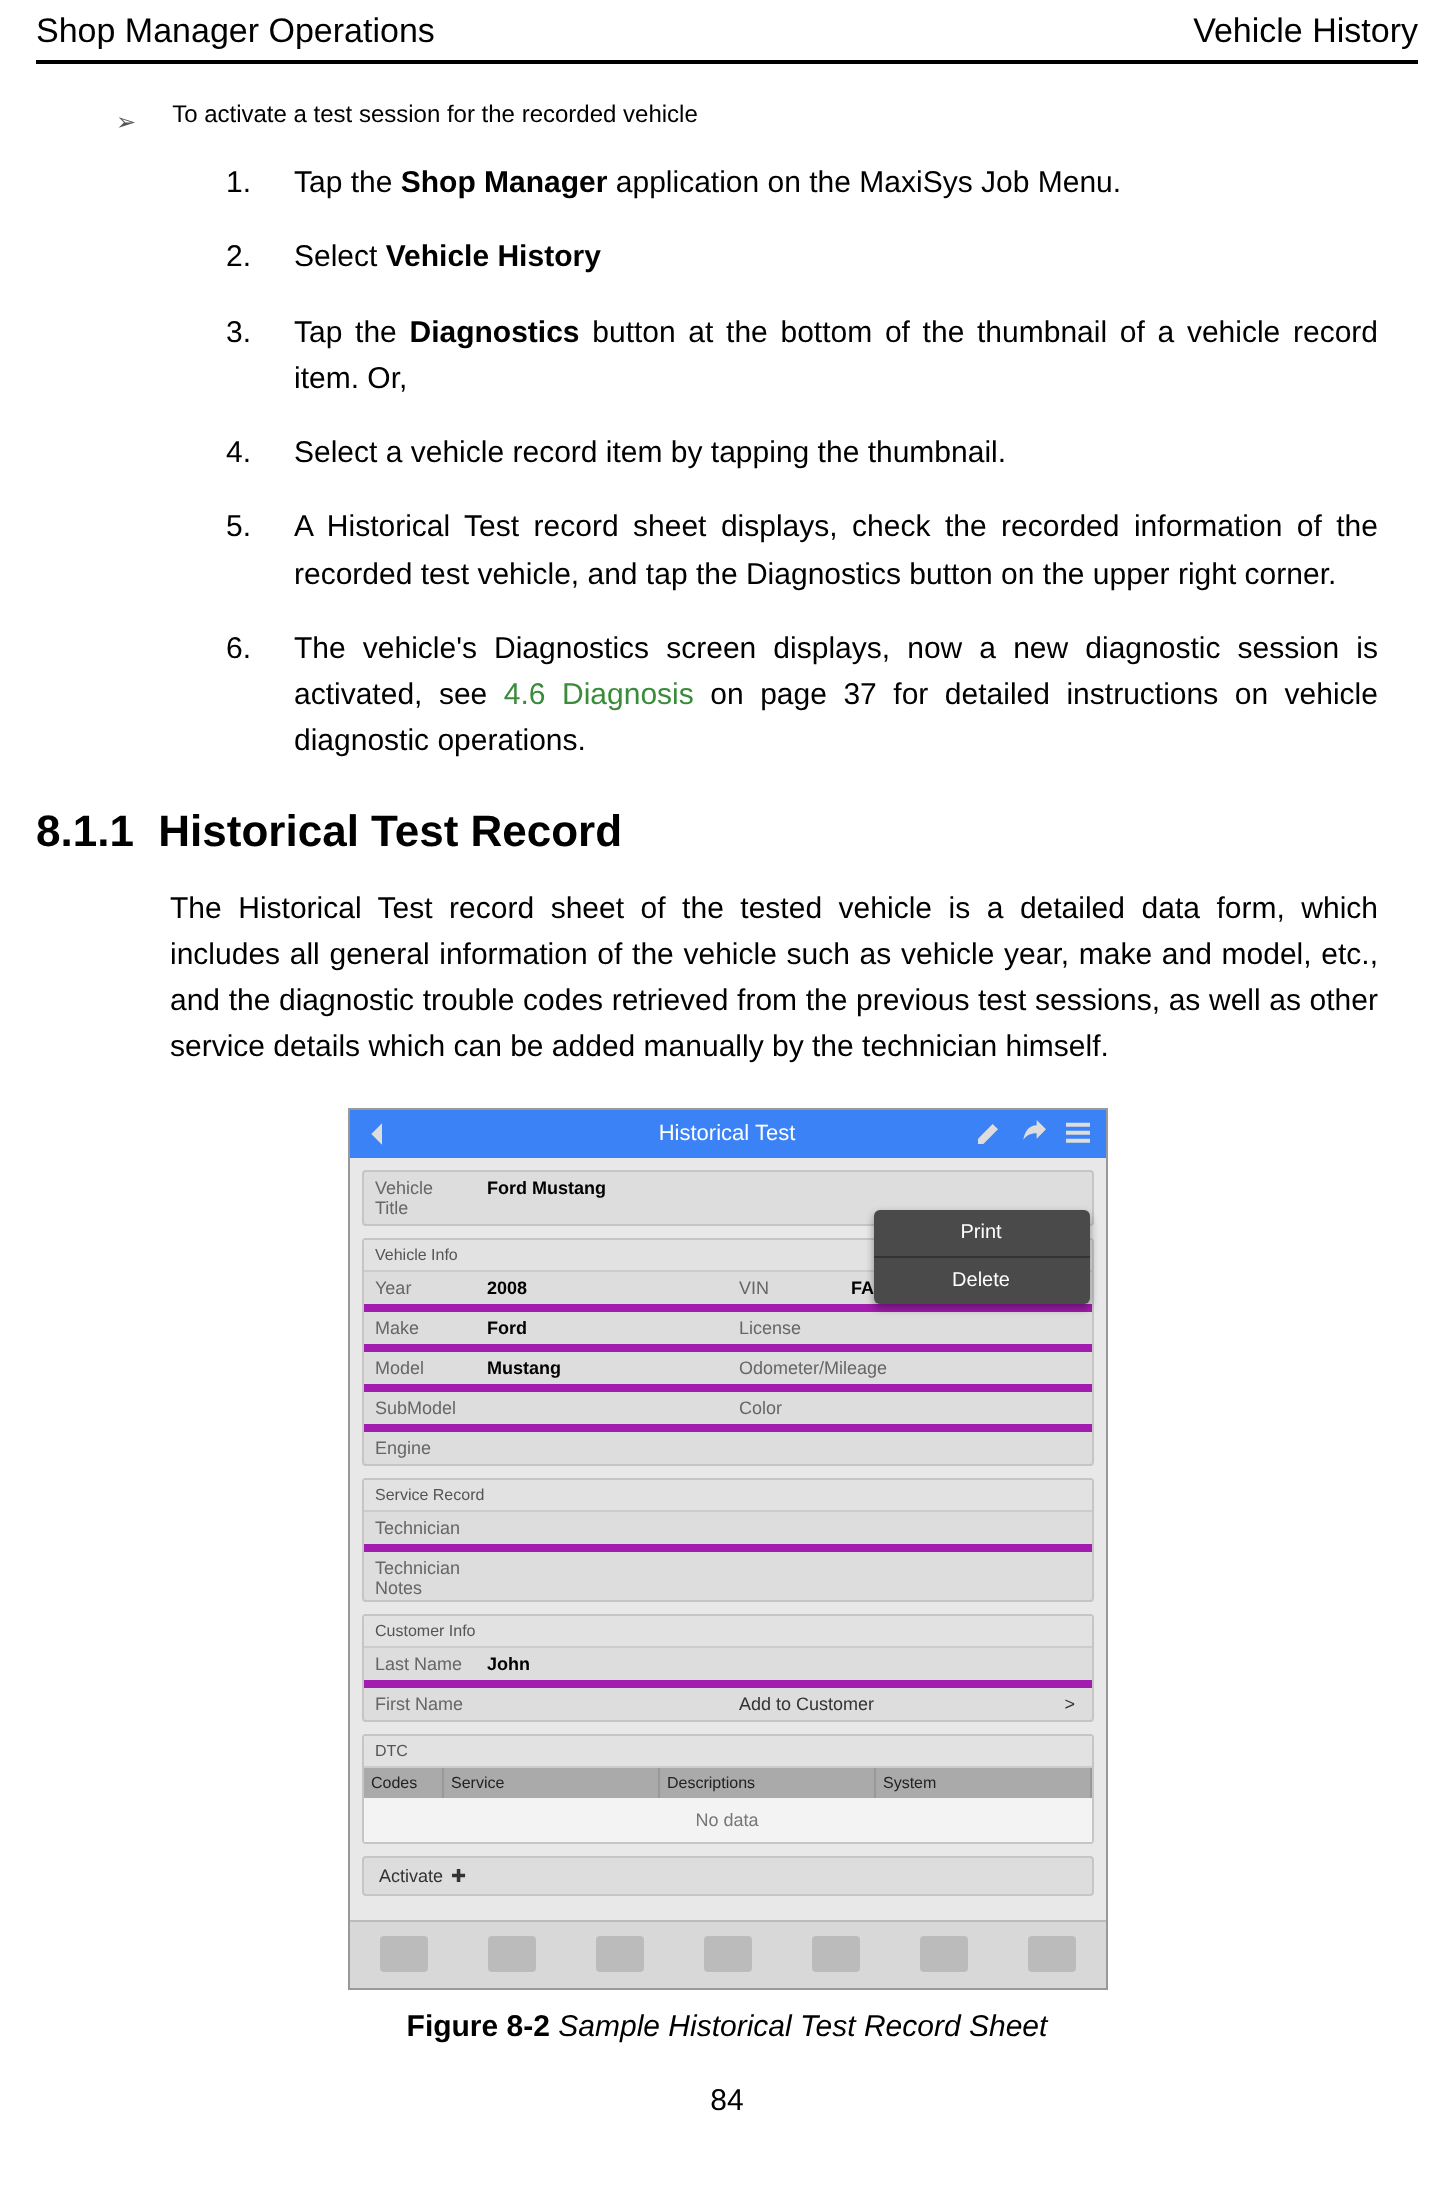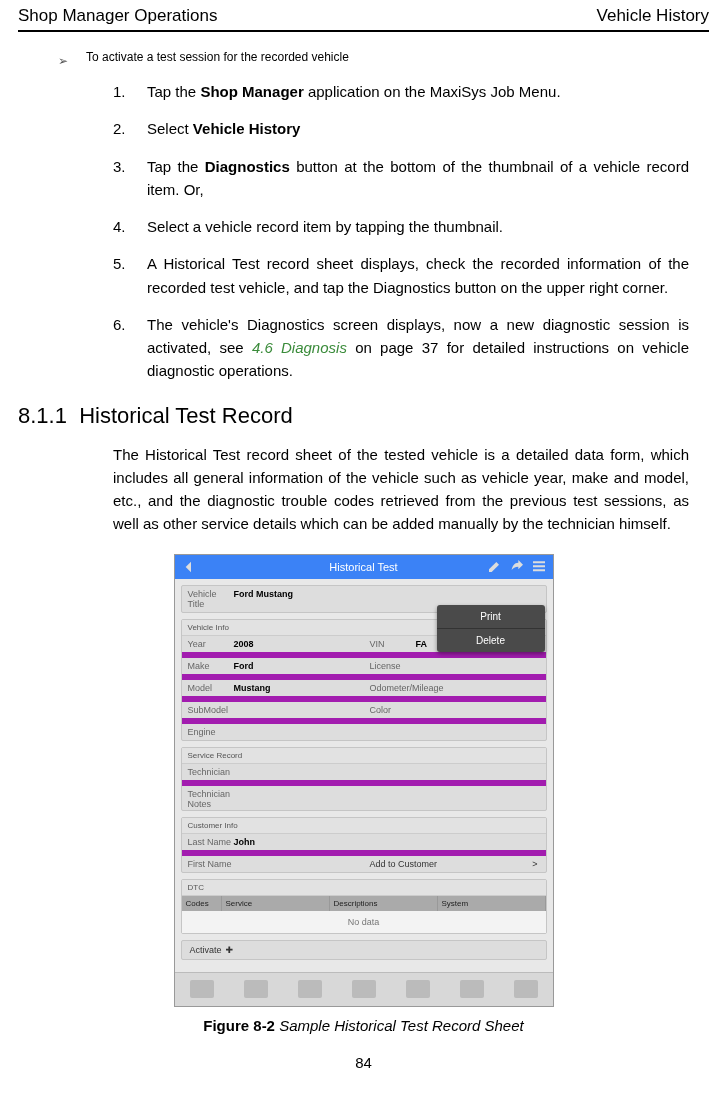--- a/index.html
+++ b/index.html
@@ -5,39 +5,39 @@
   *{box-sizing:border-box;margin:0;padding:0}
   body{font-family:Arial,Helvetica,sans-serif;font-size:15px;color:#000;width:727px;margin:0 auto;background:#fff;padding:0 18px}
   .hdr{display:flex;justify-content:space-between;font-weight:normal;font-size:17px;padding:6px 0 4px;border-bottom:2px solid #000;margin-bottom:18px}
   .bullet-row{display:flex;gap:18px;margin-left:40px;margin-bottom:12px}
   .bullet{font-size:12px;color:#555;margin-top:4px}
   .bullet-text{font-weight:normal;font-size:12px}
   ol{list-style:none;margin-left:95px;margin-right:20px}
   ol li{display:flex;gap:14px;margin-bottom:14px;line-height:1.55;text-align:justify}
   ol li .num{min-width:20px}
   .b{font-weight:bold}
-  .green{color:#3a8b3a;font-style:italic}
-  h2{font-size:22px;font-weight:normal;margin:20px 0 14px 0}
-  .sec-para{margin-left:95px;margin-right:20px;line-height:1.55;text-align:justify;margin-bottom:18px}
+  .green{color:#3a8b3a;}
+  h2{font-size:22px;font-weight:bold;margin:20px 0 14px 0}
+  .sec-para{margin-left:67px;margin-right:20px;line-height:1.55;text-align:justify;margin-bottom:18px}
   .figwrap{display:flex;justify-content:center;margin-bottom:10px}
   
   .mock{width:380px;border:1px solid #999;background:#e8e8e8;font-size:9px;color:#333}
   .mock .titlebar{background:#3b82f6;color:#fff;display:flex;align-items:center;justify-content:center;position:relative;height:24px;font-size:11px}
   .mock .titlebar .back{position:absolute;left:6px;top:4px;width:16px;height:16px;fill:#ddd}
   .mock .titlebar .ricons{position:absolute;right:6px;top:3px;display:flex;gap:6px}
   .mock .titlebar .ricons svg{width:16px;height:16px;fill:#ddd}
   .mock .menu{position:absolute;right:8px;top:26px;width:108px;background:#4a4a4a;border-radius:3px;overflow:hidden;box-shadow:0 2px 4px rgba(0,0,0,0.4);z-index:2}
   .mock .menu div{color:#fff;font-size:10px;padding:6px 10px;border-bottom:1px solid #333;text-align:center}
   .mock .menu div:last-child{border-bottom:none}
   .mock .body{position:relative;padding:6px}
   .mock .sect{background:#ddd;border:1px solid #c5c5c5;border-radius:2px;margin-bottom:6px}
   .mock .sect .lab{background:#e2e2e2;padding:3px 6px;font-size:8px;color:#555;border-bottom:1px solid #ccc}
-  .mock .rowline{display:flex;border-bottom:6px solid #a21caf}
+  .mock .rowline{display:flex;border-bottom:4px solid #a21caf}
   .mock .rowline:last-child{border-bottom:none}
-  .mock .cell{flex:1;display:flex;padding:3px 6px;}
+  .mock .cell{flex:1;display:flex;padding:3px 6px;gap:10px}
   .mock .cell .k{width:46px;color:#666}
   .mock .cell .v{color:#000;font-weight:bold}
   .mock .addcust{flex:1;display:flex;justify-content:space-between;padding:3px 8px;align-items:center}
   .mock .dtchead{display:flex;background:#aaa}
   .mock .dtchead div{flex:1;padding:3px 4px;font-size:8px;color:#222;border-right:1px solid #999}
   .mock .dtchead div:first-child{flex:0 0 40px}
   .mock .nodata{text-align:center;padding:6px;color:#777;background:#f3f3f3}
   .mock .act{padding:4px 8px;display:flex;align-items:center;gap:4px}
   .mock .foot{height:34px;background:#d8d8d8;border-top:1px solid #bbb;display:flex;justify-content:space-around;align-items:center}
   .mock .foot div{width:24px;height:18px;background:#bbb;border-radius:2px}

